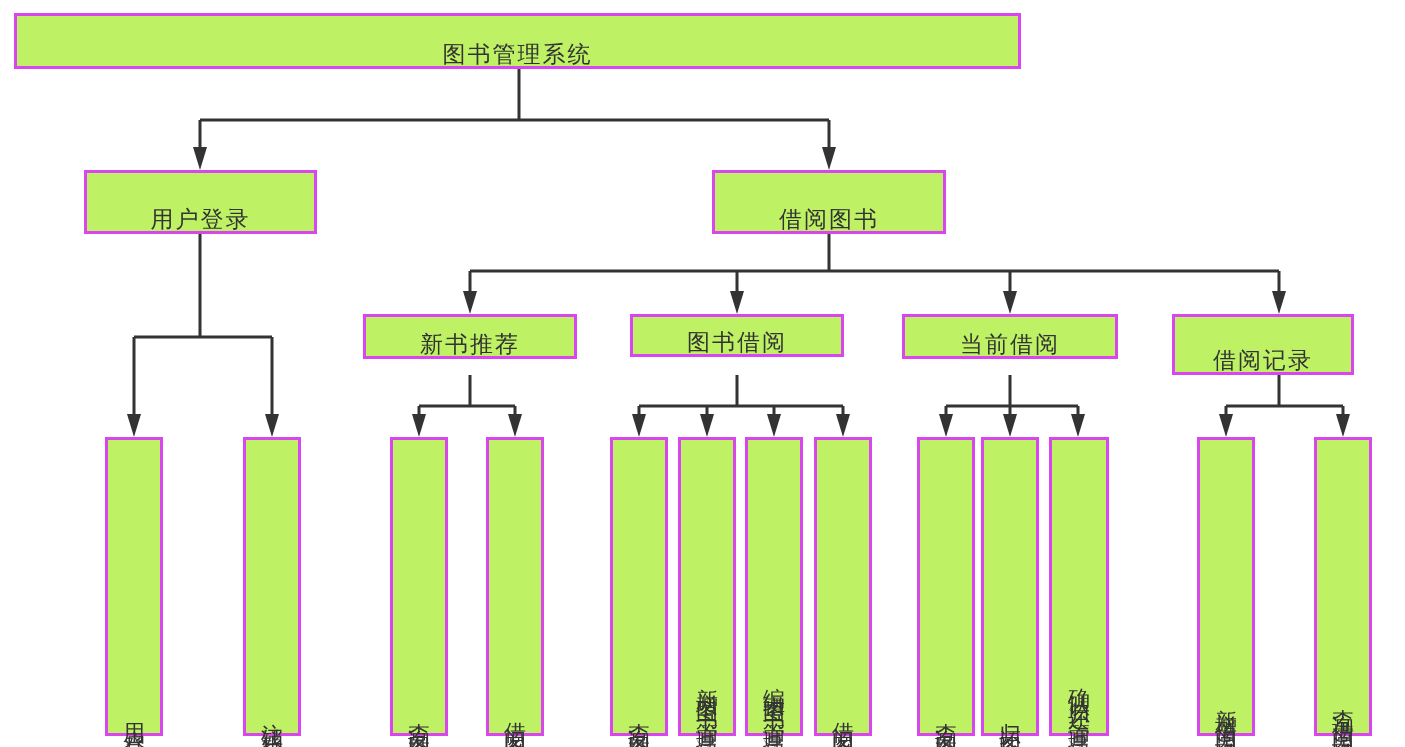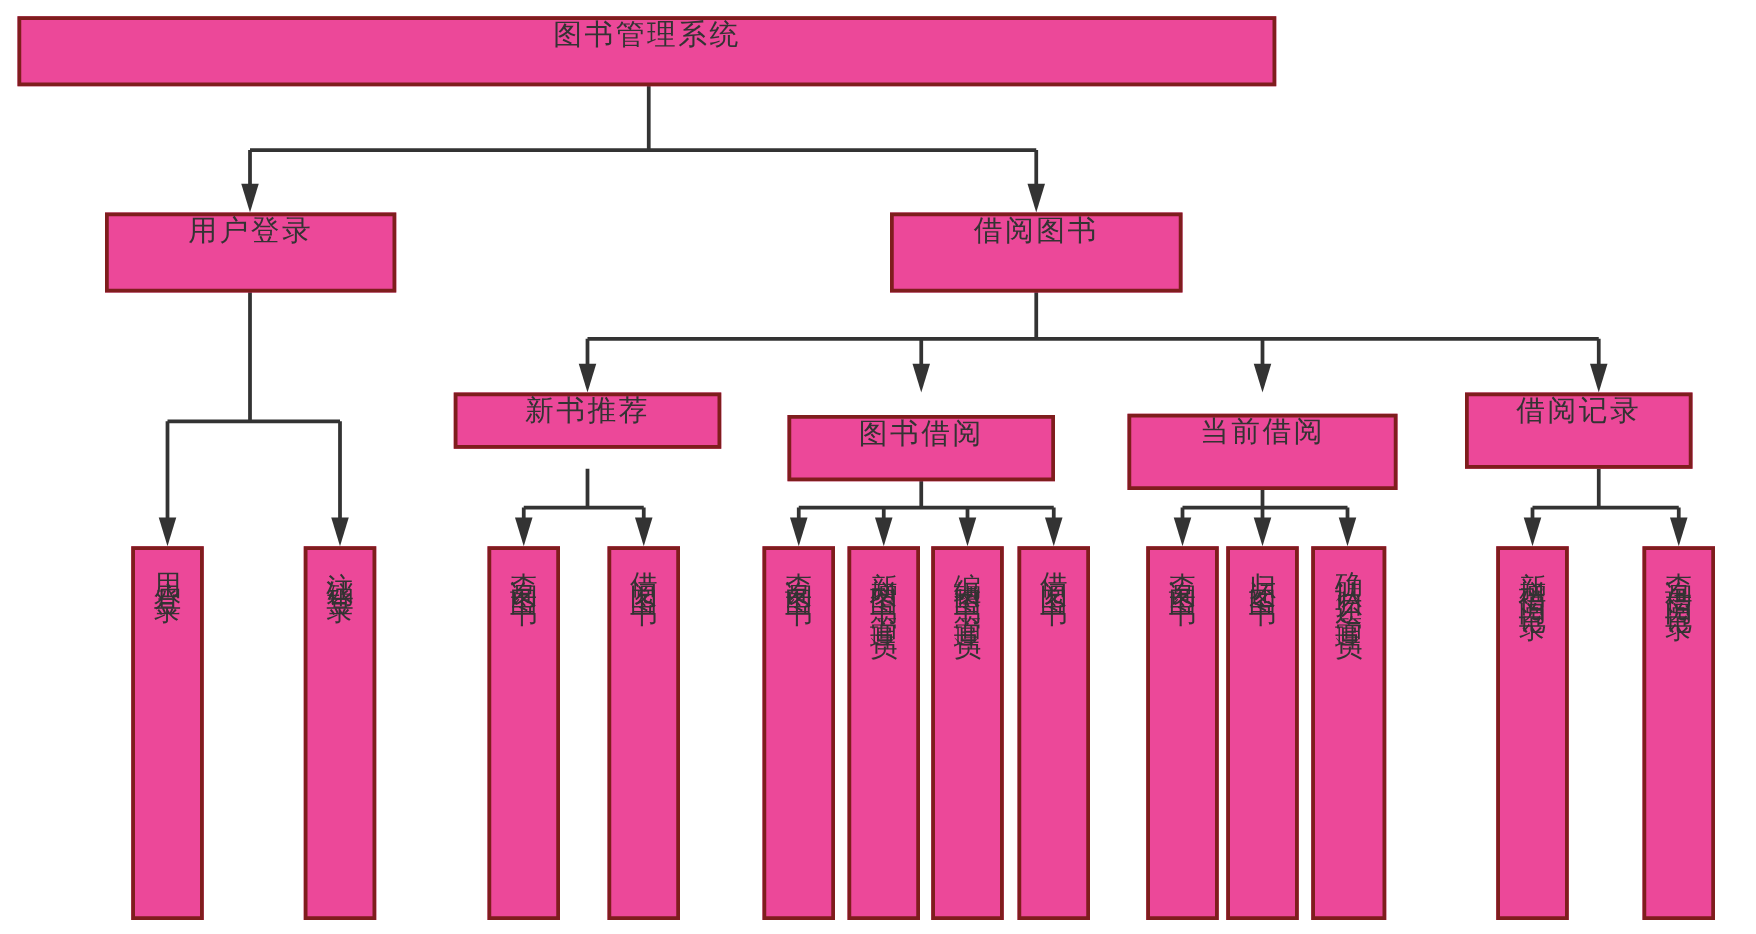--- a/index.html
+++ b/index.html
@@ -16,25 +16,25 @@
     overflow: hidden;
   }
   svg.connectors {
     position: absolute;
     left: 0; top: 0;
     width: 1405px; height: 747px;
     z-index: 1;
   }
   .box {
     position: absolute;
-    background: #ec4899;
-    border: 3px solid #7f1d1d;
+    background: #bef264;
+    border: 3px solid #d946ef;
     box-sizing: border-box;
     display: flex;
-    align-items: flex-start;
+    align-items: flex-end;
     justify-content: center;
     color: #333333;
     z-index: 2;
   }
   .hbox span {
     font-size: 23px;
     letter-spacing: 2px;
     line-height: 1;
     white-space: nowrap;
   }
@@ -111,24 +111,24 @@
   <div class="box hbox" style="left:84px; top:170px; width:233px; height:64px;">
     <span>用户登录</span>
   </div>
   <div class="box hbox" style="left:712px; top:170px; width:234px; height:64px;">
     <span>借阅图书</span>
   </div>
 
   <div class="box hbox" style="left:363px; top:314px; width:214px; height:45px;">
     <span>新书推荐</span>
   </div>
-  <div class="box hbox" style="left:630px; top:332px; width:214px; height:53px;">
+  <div class="box hbox" style="left:630px; top:314px; width:214px; height:43px;">
     <span>图书借阅</span>
   </div>
-  <div class="box hbox" style="left:902px; top:314px; width:216px; height:61px;margin-top:17px;">
+  <div class="box hbox" style="left:902px; top:314px; width:216px; height:45px;">
     <span>当前借阅</span>
   </div>
   <div class="box hbox" style="left:1172px; top:314px; width:182px; height:61px;">
     <span>借阅记录</span>
   </div>
 
   <div class="box vbox" style="left:105px; top:437px; width:58px; height:299px;">
     <span>用户登录</span>
   </div>
   <div class="box vbox" style="left:243px; top:437px; width:58px; height:299px;">

